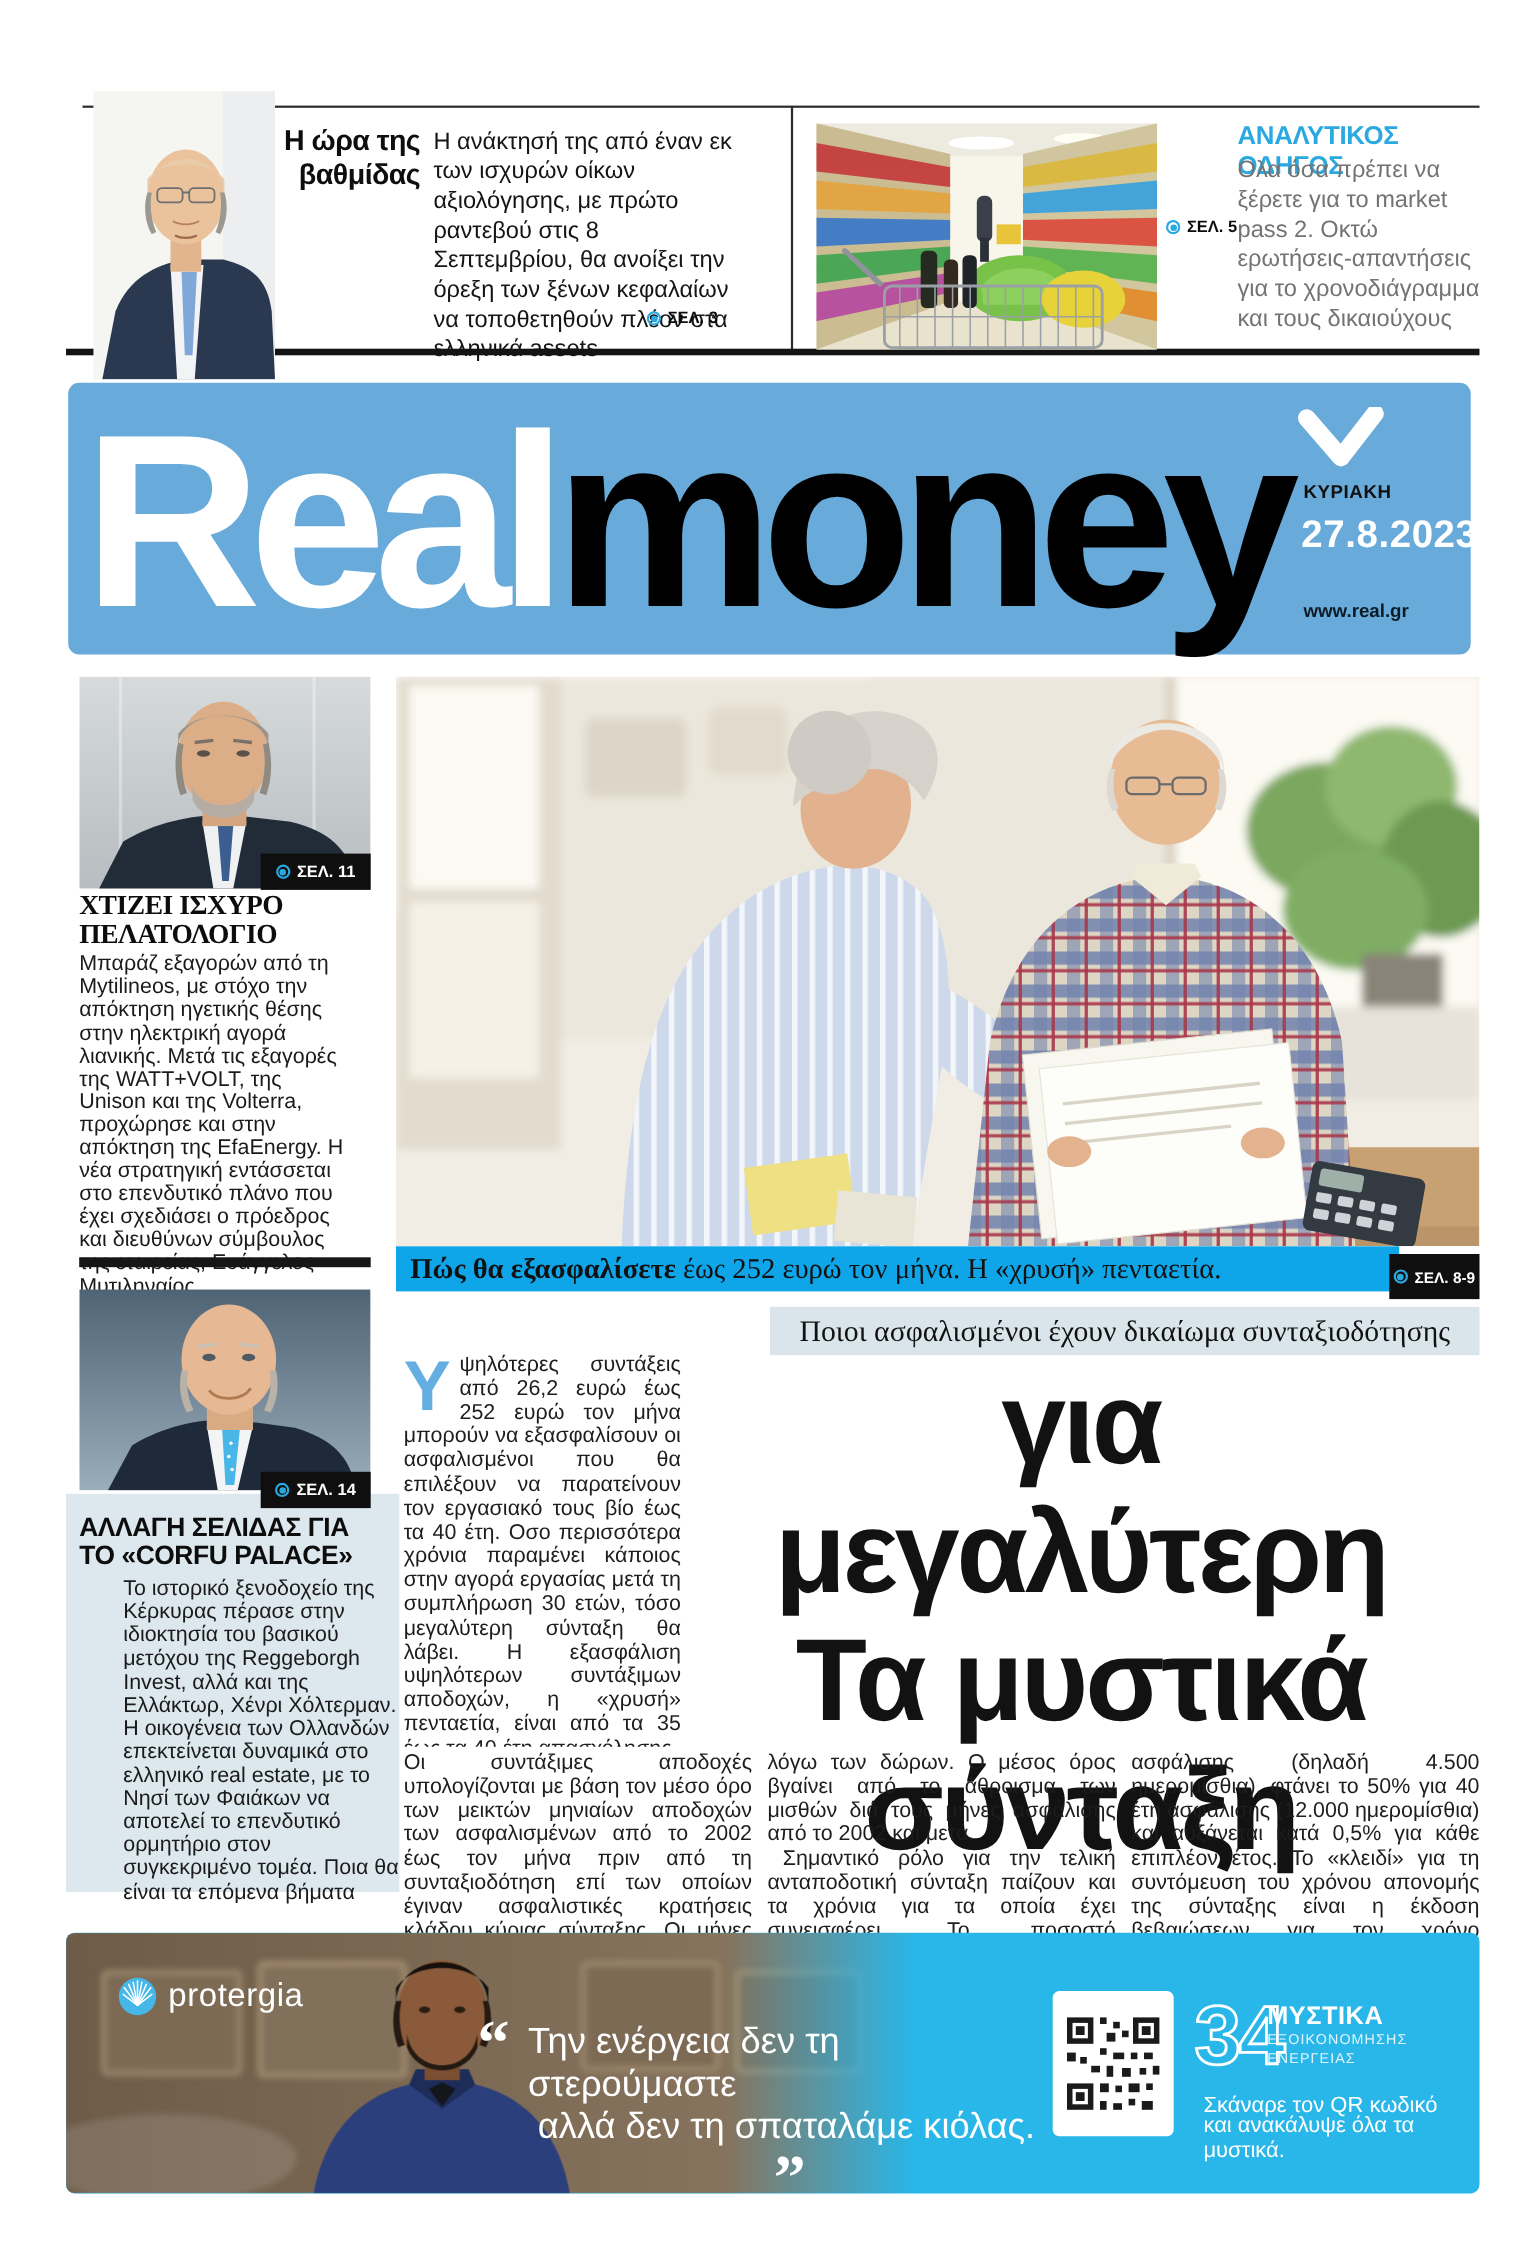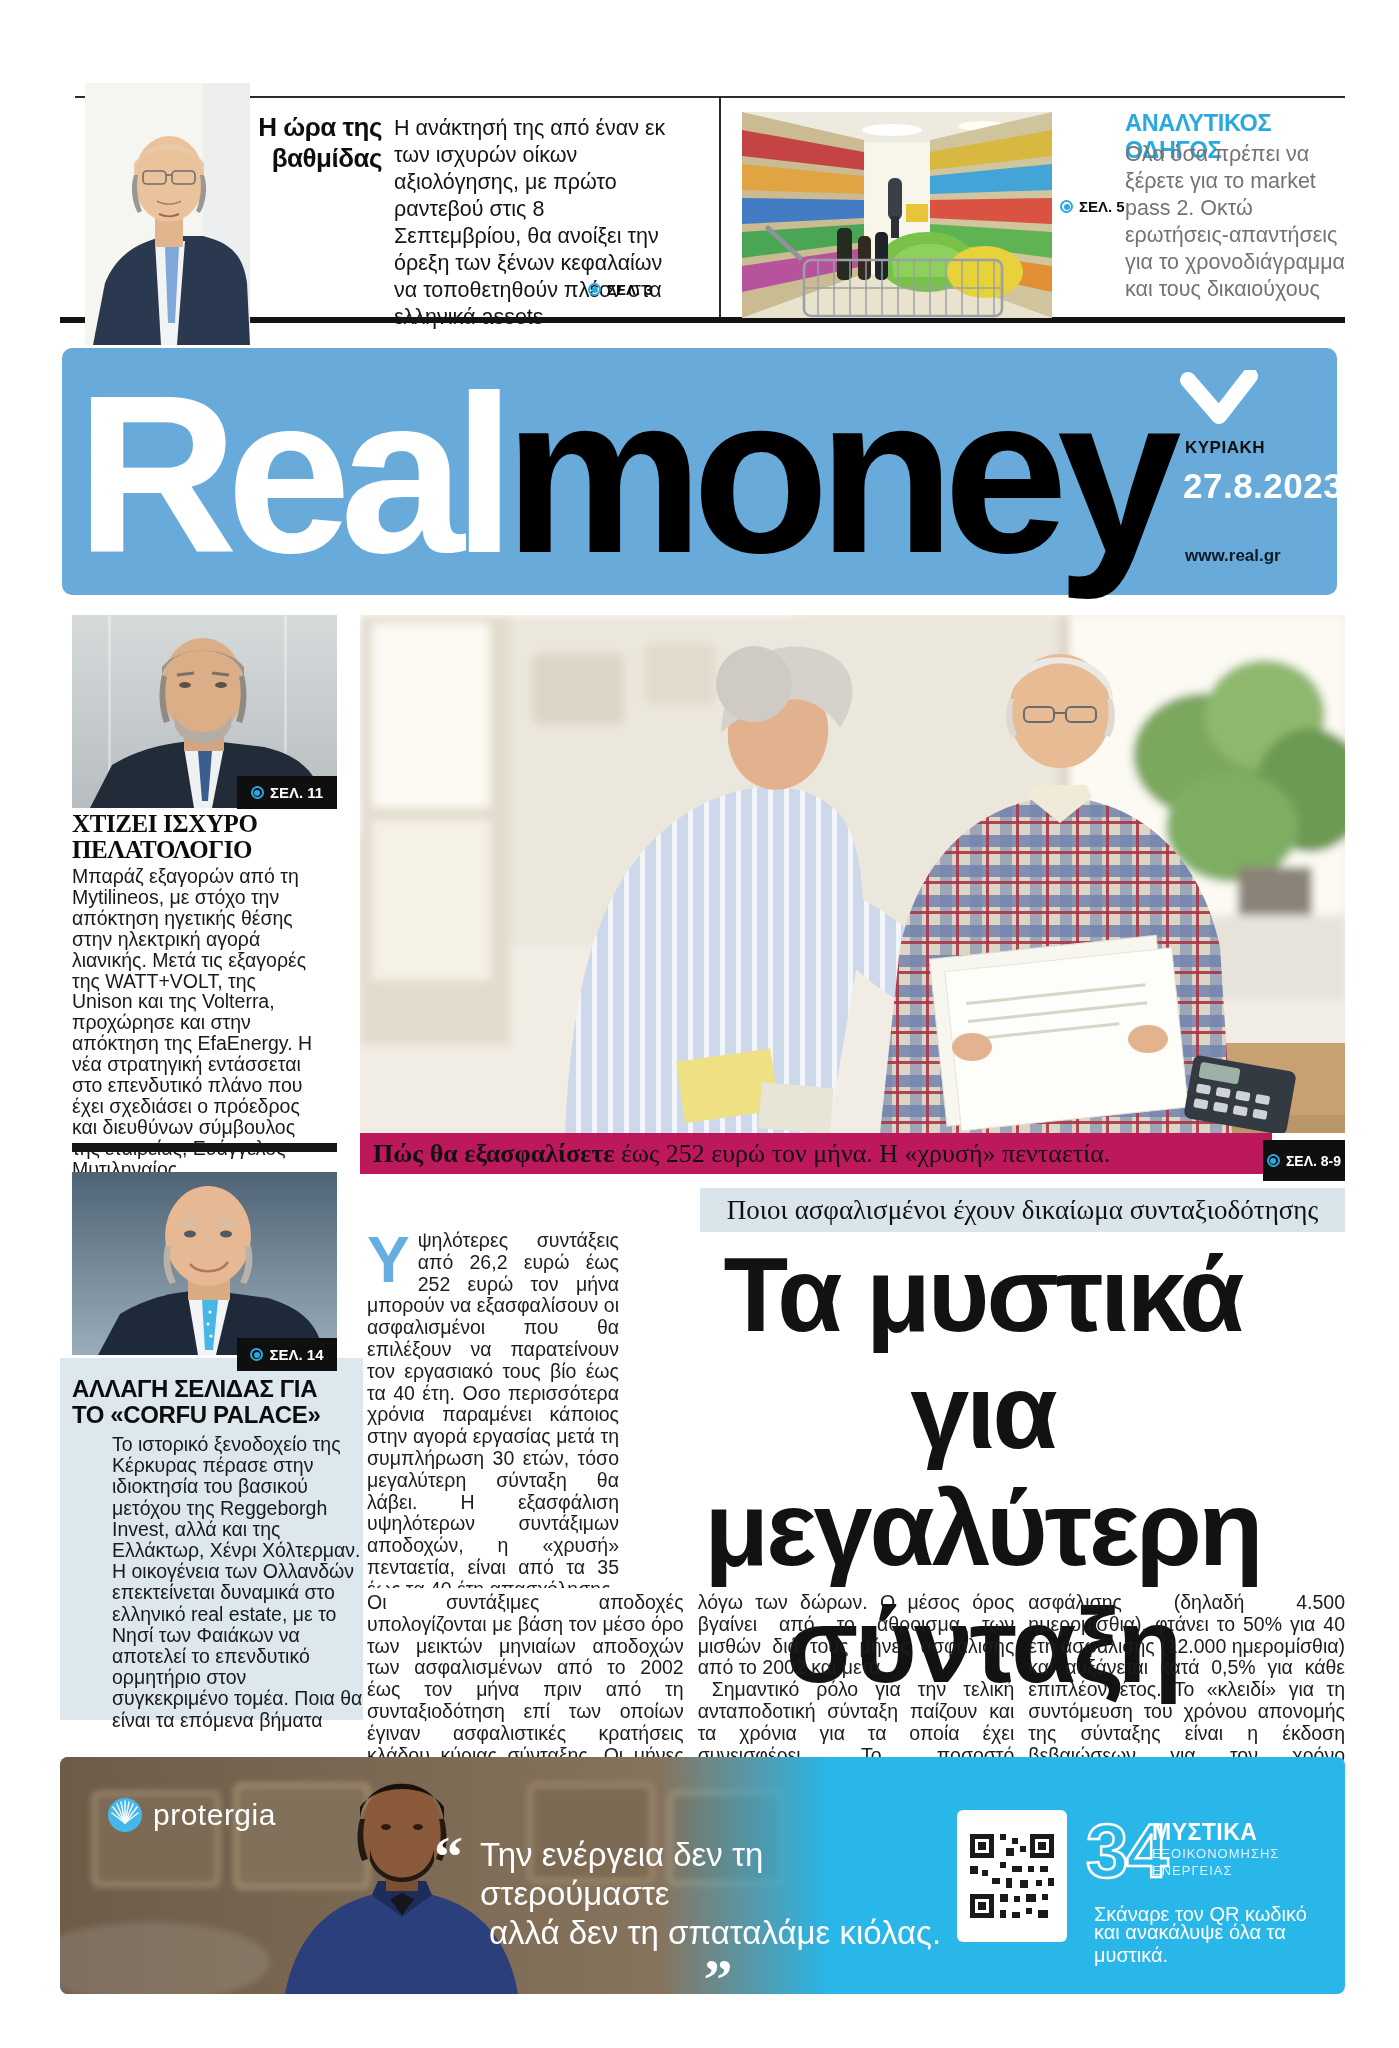--- a/index.html
+++ b/index.html
@@ -39,21 +39,21 @@
   .headA{left:72px;top:811px;width:260px;font-size:25px;line-height:26px;font-weight:800;color:#0d0d0d;letter-spacing:-0.4px;font-family:Liberation Serif, serif;}
   .bodyA{left:72px;top:866px;width:248px;font-size:19.5px;line-height:20.9px;color:#1a1a1a;}
   .barB{left:72px;top:1143px;width:265px;height:9px;background:#161616;}
   .photoB{left:72px;top:1172px;width:265px;height:183px;z-index:4;}
   .badgeB{left:237px;top:1338px;width:100px;height:33px;}
   .panelB{left:60px;top:1358px;width:303px;height:362px;background:#DCE7EE;}
   .headB{left:72px;top:1376px;width:275px;font-size:24px;line-height:26px;font-weight:800;color:#0d0d0d;letter-spacing:-0.4px;z-index:5;}
   .bodyB{left:72px;top:1434px;width:252px;font-size:19.5px;line-height:21.2px;color:#1a1a1a;z-index:5;margin-left:40px;}
   
   .photoMain{left:360px;top:615px;width:985px;height:518px;}
-  .caption{left:360px;top:1133px;width:912px;height:41px;background:#be185d;font-family:"Liberation Serif","DejaVu Serif",serif;
+  .caption{left:360px;top:1133px;width:912px;height:41px;background:#0ea5e9;font-family:"Liberation Serif","DejaVu Serif",serif;
            font-size:26px;line-height:41px;color:#111;padding-left:13px;box-sizing:border-box;white-space:nowrap;overflow:hidden;}
   .caption b{font-weight:bold;}
   .badgeMain{left:1263px;top:1140px;width:82px;height:41px;font-size:14px;}
   .kicker{left:700px;top:1188px;width:645px;height:44px;background:#D9E5EB;font-family:"Liberation Serif","DejaVu Serif",serif;
           font-size:27px;line-height:44px;color:#111;text-align:center;white-space:nowrap;overflow:hidden;}
   .headline{left:620px;top:1236px;width:725px;text-align:center;font-size:106px;line-height:117px;font-weight:800;color:#121212;letter-spacing:-3px;}
   .introcol{left:367px;top:1230px;width:252px;height:358px;overflow:hidden;font-size:19.5px;line-height:21.8px;text-align:justify;color:#1d1d1d;}
   .dropcap{float:left;font-size:64px;line-height:52px;font-weight:bold;color:#64AEE2;padding:4px 8px 0 0;}
   .cols3{left:367px;top:1592px;width:978px;display:flex;gap:14px;}
   .acol{width:317px;font-size:19.5px;line-height:21.8px;text-align:justify;color:#1d1d1d;}
@@ -351,22 +351,22 @@
 </div>
 
 <div class="abs caption"><b>Πώς θα εξασφαλίσετε</b><span> έως 252 ευρώ τον μήνα. Η «χρυσή» πενταετία.</span></div>
 <div class="abs badge badgeMain">
   <span class="pmk"></span>
   <span>ΣΕΛ. 8-9</span>
 </div>
 <div class="abs kicker">Ποιοι ασφαλισμένοι έχουν δικαίωμα συνταξιοδότησης</div>
 
 <div class="abs headline">
+  <div>για μεγαλύτερη</div>
   <div>Τα μυστικά</div>
-  <div>για μεγαλύτερη</div>
   <div>σύνταξη</div>
 </div>
 
 <div class="abs introcol">
   <p style="margin:0;"><span class="dropcap">Υ</span><span>ψηλότερες συντάξεις από 26,2 ευρώ έως 252 ευρώ τον μήνα μπορούν να εξασφαλίσουν οι ασφαλισμένοι που θα επιλέξουν να παρατείνουν τον εργασιακό τους βίο έως τα 40 έτη. Οσο περισσότερα χρόνια παραμένει κάποιος στην αγορά εργασίας μετά τη συμπλήρωση 30 ετών, τόσο μεγαλύτερη σύνταξη θα λάβει. Η εξασφάλιση υψηλότερων συντάξιμων αποδοχών, η «χρυσή» πενταετία, είναι από τα 35 έως τα 40 έτη απασχόλησης.</span></p>
 
 </div>
 
 <div class="abs cols3">
   <div class="acol">

